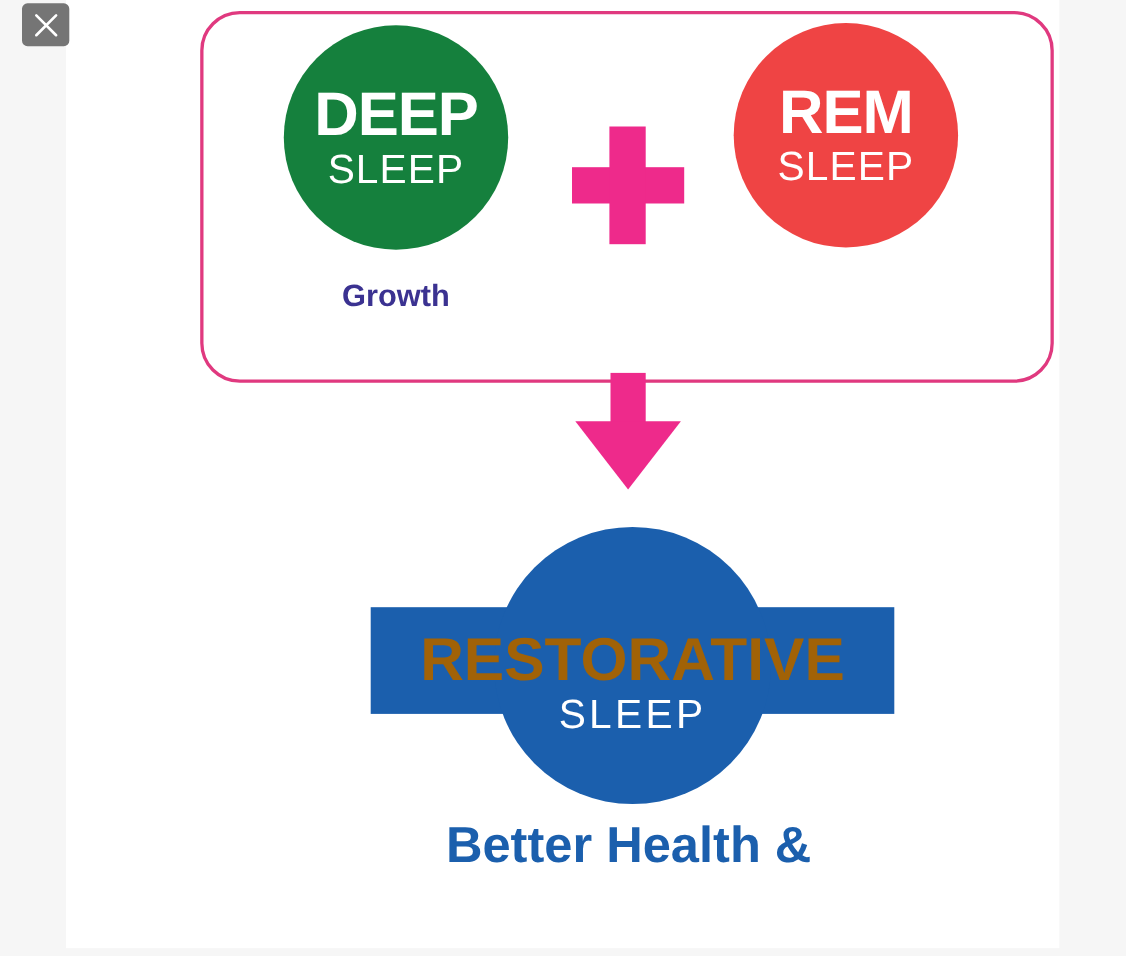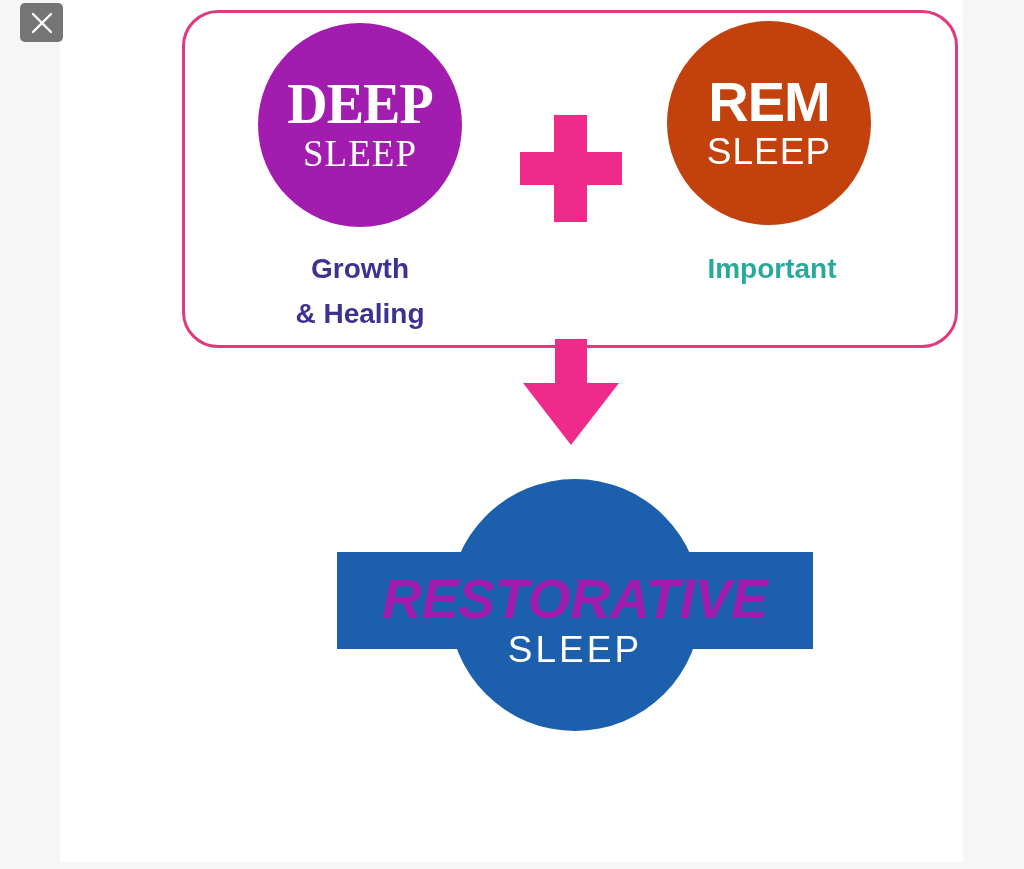--- a/index.html
+++ b/index.html
@@ -93,51 +93,50 @@
 </style>
 </head>
 <body>
 
 <div class="page" style="background-color: rgb(246, 246, 246);">
 
   <div class="image-area" style="background-color: rgb(255, 255, 255);">
 
     <div class="top-box" style="border-color: rgb(224, 57, 127);"></div>
 
-    <div class="circle deep-circle" style="background-color: #a21caf; font-family: Liberation Serif, serif;">
+    <div class="circle deep-circle" style="background-color: #15803d;">
       <div class="circle-title">DEEP</div>
       <div class="circle-sub">SLEEP</div>
     </div>
 
     <div class="plus-h" style="background-color: rgb(238, 42, 139);"></div>
     <div class="plus-v" style="background-color: rgb(238, 42, 139);"></div>
 
-    <div class="circle rem-circle" style="background-color: #c2410c;">
+    <div class="circle rem-circle" style="background-color: #ef4444;">
       <div class="circle-title">REM</div>
       <div class="circle-sub">SLEEP</div>
     </div>
 
     <div class="caption deep-caption" style="color: rgb(59, 50, 145);">
       <div>Growth</div>
-      <div>&amp; Healing</div>
     </div>
 
     <div class="caption rem-caption" style="color: rgb(42, 168, 156);">
-      <div>Important</div>
     </div>
 
     <div class="arrow-shaft" style="background-color: rgb(238, 42, 139);"></div>
     <div class="arrow-head" style="border-top-color: rgb(238, 42, 139);"></div>
 
     <div class="result-band" style="background-color: rgb(27, 95, 173);"></div>
     <div class="result-circle" style="background-color: rgb(27, 95, 173);"></div>
-    <div class="result-title" style="color: #a21caf; font-style: italic;">RESTORATIVE</div>
+    <div class="result-title" style="color: #a16207;">RESTORATIVE</div>
     <div class="result-sub" style="color: rgb(255, 255, 255);">SLEEP</div>
 
     <div class="outcome" style="color: rgb(27, 95, 173);">
+      <div>Better Health &amp;</div>
     </div>
 
   </div>
 
   <button class="close-btn" style="background-color: rgb(117, 117, 117);">
     <svg width="24" height="24" viewBox="0 0 24 24">
       <line x1="3" y1="3" x2="21" y2="21" stroke="#ffffff" stroke-width="2.4" stroke-linecap="round"></line>
       <line x1="21" y1="3" x2="3" y2="21" stroke="#ffffff" stroke-width="2.4" stroke-linecap="round"></line>
     </svg>
   </button>

